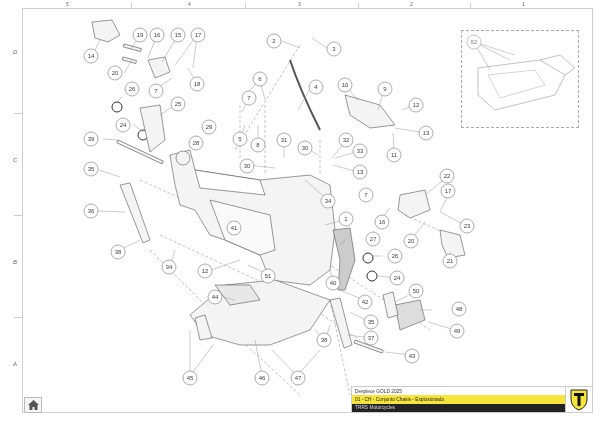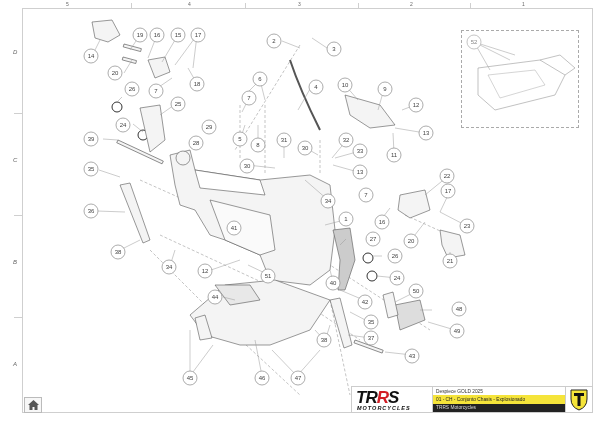--- a/index.html
+++ b/index.html
@@ -456,24 +456,20 @@
   </g>
 </svg>
 
 <div class="home-btn">
   <svg width="11" height="10" viewBox="0 0 11 10">
     <path d="M5.5 0 L11 5 L9.5 5 L9.5 10 L6.5 10 L6.5 7 L4.5 7 L4.5 10 L1.5 10 L1.5 5 L0 5 Z" fill="#555"></path>
   </svg>
 </div>
 
 <div class="title-block">
-  <div class="tb-logo">
-    <span class="trs">TR<span class="r">R</span>S</span>
-    <span class="moto">MOTORCYCLES</span>
-  </div>
   <div class="tb-info">
     <div class="tb-r1">Despiece GOLD 2025</div>
     <div class="tb-r2">01 - CH - Conjunto Chasis - Explosionado</div>
     <div class="tb-r3">TRRS Motorcycles</div>
   </div>
   <div class="tb-shield">
     <svg width="18" height="22" viewBox="0 0 18 22">
       <path d="M1 1 L17 1 L17 10 Q17 18 9 21 Q1 18 1 10 Z" fill="#f5e43a" stroke="#222" stroke-width="1"></path>
       <path d="M4 4 L14 4 L14 7 L10.5 7 L10.5 17 L7.5 17 L7.5 7 L4 7 Z" fill="#111"></path>
     </svg>

